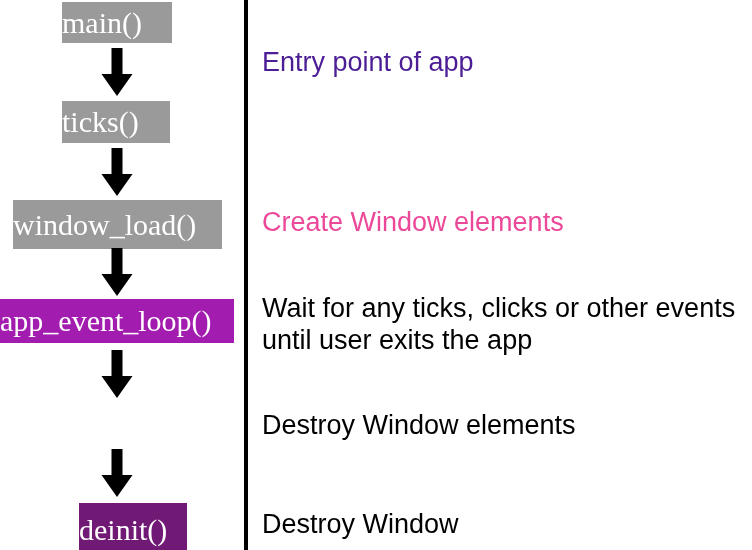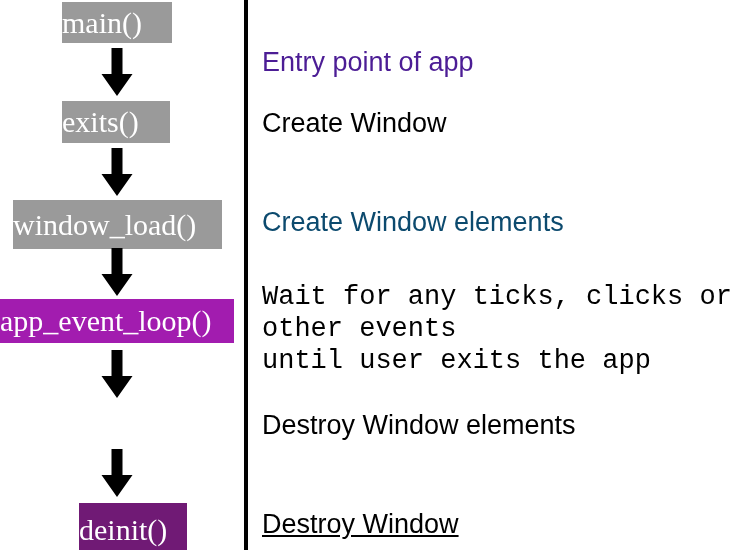--- a/index.html
+++ b/index.html
@@ -64,21 +64,21 @@
 </head>
 <body>
 
 <div id="canvas" style="background: rgb(255, 255, 255);">
 
   <div class="node" id="node-main" style="left: 62px; top: 2px; width: 110px; height: 41px; background: rgb(154, 154, 154); color: rgb(255, 255, 255);">
     <span>main()</span>
   </div>
 
   <div class="node" id="node-init" style="left: 62px; top: 101px; width: 108px; height: 42px; background: rgb(154, 154, 154); color: rgb(255, 255, 255);">
-    <span>exits()</span>
+    <span>ticks()</span>
   </div>
 
   <div class="node" id="node-window_load" style="left: 13px; top: 200px; width: 209px; height: 49px; background: rgb(154, 154, 154); color: rgb(255, 255, 255);">
     <span>window_load()</span>
   </div>
 
   <div class="node" id="node-app_event_loop" style="left: 0px; top: 299px; width: 234px; height: 44px; background: #a21caf; color: rgb(255, 255, 255);">
     <span>app_event_loop()</span>
   </div>
 
@@ -109,20 +109,19 @@
     </div>
   <div class="arrow" id="arrow-4" style="left: 97px; top: 449px; width: 40px; height: 48px;">
       <svg width="40" height="48" viewBox="0 0 40 48">
         <polygon points="14.5,0.0 25.5,0.0 25.5,26.0 35.5,26.0 20.0,48.0 4.5,26.0 14.5,26.0" fill="#000000"></polygon>
       </svg>
     </div>
 
   <div class="divider" style="background: rgb(0, 0, 0);"></div>
 
   <div class="desc" id="desc-0" style="top: 8px; color: #4c1d95; margin-top: 38px;">Entry point of app</div>
-  <div class="desc" id="desc-1" style="top: 107px; color: rgb(0, 0, 0);">Create Window</div>
-  <div class="desc" id="desc-2" style="top: 206px; color: #0c4a6e;">Create Window elements</div>
-  <div class="desc" id="desc-3" style="top: 281px; color: rgb(0, 0, 0); font-family: Liberation Mono, monospace;">Wait for any ticks, clicks or other events
+  <div class="desc" id="desc-2" style="top: 206px; color: #ec4899;">Create Window elements</div>
+  <div class="desc" id="desc-3" style="top: 292px; color: rgb(0, 0, 0);">Wait for any ticks, clicks or other events
 until user exits the app</div>
   <div class="desc" id="desc-4" style="top: 409px; color: rgb(0, 0, 0); text-align: center;">Destroy Window elements</div>
-  <div class="desc" id="desc-5" style="top: 508px; color: rgb(0, 0, 0); text-decoration: underline;">Destroy Window</div>
+  <div class="desc" id="desc-5" style="top: 508px; color: rgb(0, 0, 0);">Destroy Window</div>
 
 </div>
 
 </body></html>

